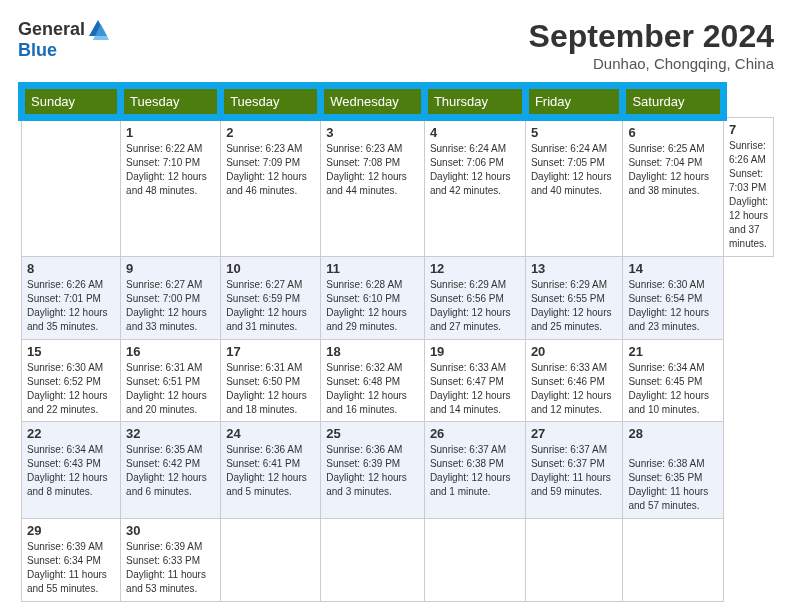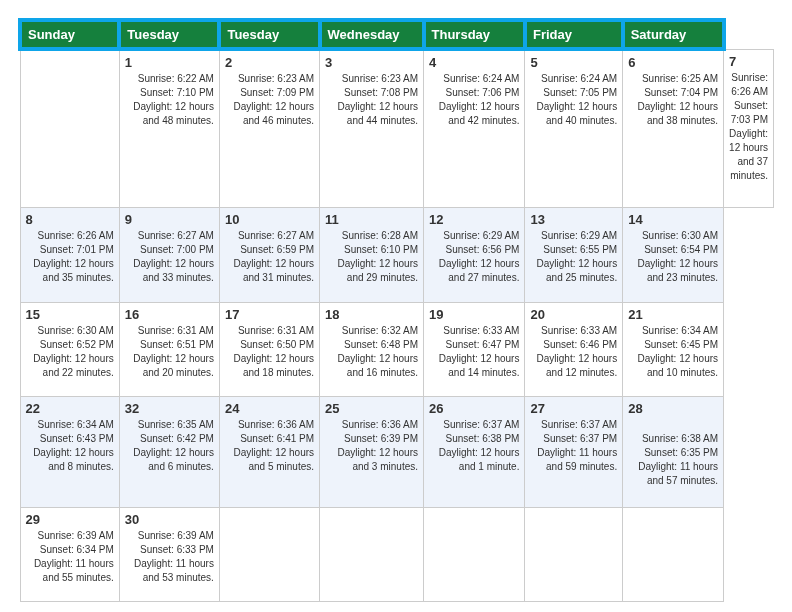--- a/index.html
+++ b/index.html
@@ -58,27 +58,27 @@
     .location {
       font-size: 15px;
       color: #555;
     }
     .calendar-table {
       width: 100%;
       border-collapse: collapse;
       flex: 1;
     }
     .calendar-table th {
-      background-color: #15803d;
+      background-color: #4d7c0f;
       color: #fff;
       text-align: left;
       padding: 5px 6px;
       font-size: 13px;
-      font-weight: bold;
-      border: 4px solid #0ea5e9;
+      font-weight: normal;
+      border: 7px solid #0ea5e9;
     }
     .calendar-table td {
       border: 1px solid #ccc;
       vertical-align: top;
       padding: 4px 5px;
       width: calc(100% / 7);
       font-size: 10.5px;
       color: #333;
       height: 82px;
       background: #fff;
@@ -89,33 +89,48 @@
     .day-num {
       font-size: 13px;
       font-weight: bold;
       display: block;
       margin-bottom: 2px;
     }
     .day-info {
       font-size: 10px;
       line-height: 1.4;
       color: #333;
-      text-align: right;
     }
     .empty-cell {
       background: #f5f5f5;
     }
     .row-even td {
       background: #eef3fb;
     }
   </style>
 </head>
 <body>
 
 <div class="page">
+  <div class="header">
+    <div class="logo">
+      <div class="logo-text">
+        <span class="logo-general">General</span>
+        <svg class="logo-icon" viewBox="0 0 22 22">
+          <polygon points="11,2 20,18 2,18" fill="#1a6bb5"></polygon>
+          <polygon points="14,6 22,22 6,22" fill="#4da6e8" opacity="0.7"></polygon>
+        </svg>
+      </div>
+      <span class="logo-blue">Blue</span>
+    </div>
+    <div class="title-area">
+      <div class="month-title">September 2024</div>
+      <div class="location">Dunhao, Chongqing, China</div>
+    </div>
+  </div>
 
   <table class="calendar-table">
     <thead>
       <tr>
         <th>Sunday</th>
         <th>Tuesday</th>
         <th>Tuesday</th>
         <th>Wednesday</th>
         <th>Thursday</th>
         <th>Friday</th>

